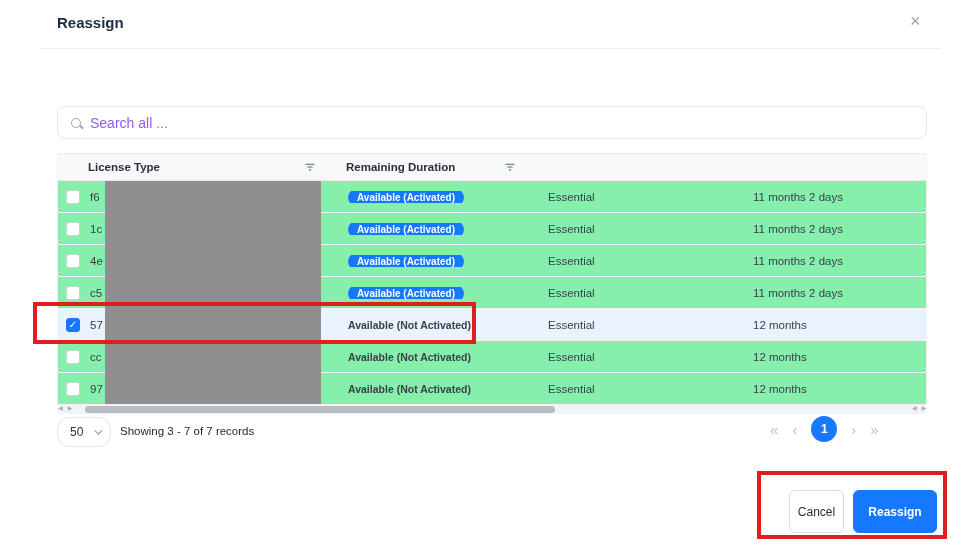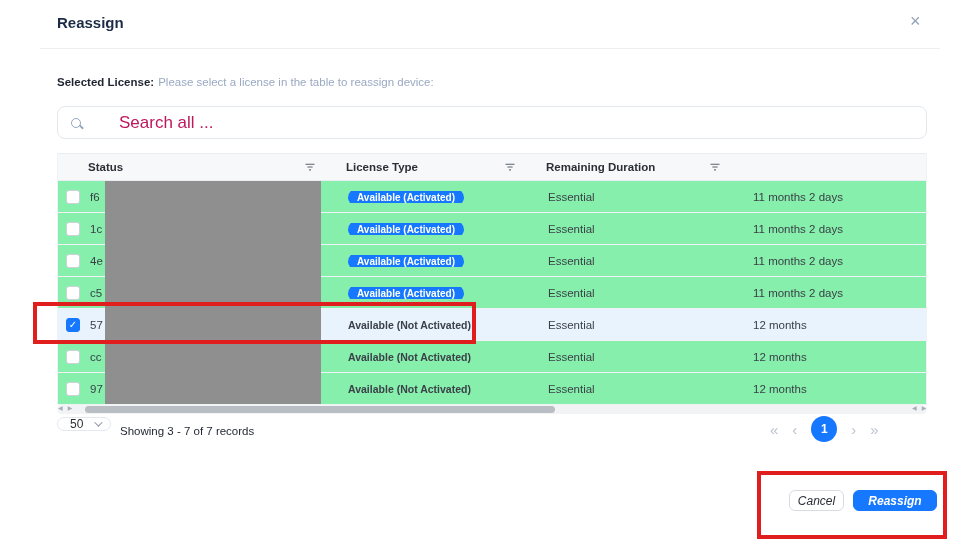--- a/index.html
+++ b/index.html
@@ -10,21 +10,21 @@
   .close-icon { position:absolute; left:910px; top:12px; font-size:18px; color:#93a1b8; cursor:pointer; line-height:1; }
   .title-divider { position:absolute; left:40px; top:48px; width:900px; height:1px; background:#edeff3; }
 
   .selected-line { position:absolute; left:57px; top:76px; font-size:11.5px; }
   .selected-label { font-weight:700; color:#1f2430; }
   .selected-helper { color:#9aa9c2; margin-left:4px; }
 
   .search-box { position:absolute; left:57px; top:106px; width:870px; height:33px; border:1px solid #e3e7ee; border-radius:8px; display:flex; align-items:center; padding-left:13px; background:#fff; }
   .mag { position:relative; width:10px; height:10px; border:1.5px solid #98a7bd; border-radius:50%; margin-right:9px; flex:none; }
   .mag::after { content:""; position:absolute; width:5px; height:1.5px; background:#98a7bd; transform:rotate(45deg); right:-4px; bottom:-1px; }
-  .search-placeholder { color:#be185d; font-size:17px;margin-left:29px; }
+  .search-placeholder { color:#8b5cf6; font-size:14px; }
 
   .table { position:absolute; left:57px; top:153px; width:870px; border-left:1px solid #f0f2f5; border-right:1px solid #f0f2f5; }
   .thead { display:grid; grid-template-columns:30px 258px 200px 205px 155px auto; height:28px; align-items:center; background:#f7f8f9; border-top:1px solid #e9ecf0; border-bottom:1px solid #e9ecf0; }
   .th { display:flex; align-items:center; justify-content:space-between; padding-right:30px; font-size:11.5px; font-weight:700; color:#2b2f36; }
   .th.first { padding-left:2px; }
   .filter-icon { width:12px; height:12px; flex:none; }
   .filter-icon path { fill:#59626f; }
 
   .tbody { position:relative; }
   .trow { display:grid; grid-template-columns:30px 258px 200px 205px 155px auto; height:32px; align-items:center; border-bottom:1px solid #f0f2f5; font-size:11.5px; color:#3a3f46; background:#86efac; }
@@ -37,63 +37,54 @@
   .status-plain { font-size:10.5px; font-weight:600; color:#3b4049; }
   .extra-cell { padding-left:26px; }
 
   .redaction-overlay { position:absolute; left:47px; top:0; width:216px; height:223px; background:#8f8f8f; z-index:2; }
 
   .hscroll { position:absolute; left:57px; top:405px; width:870px; height:9px; background:#f2f3f5; border-radius:5px; }
   .hscroll-thumb { position:absolute; left:28px; top:1px; width:470px; height:7px; background:#b9bdc4; border-radius:4px; }
   .scroll-arrows-left { position:absolute; left:58px; top:404px; font-size:6px; color:#a6adb8; letter-spacing:5px; }
   .scroll-arrows-right { position:absolute; left:912px; top:404px; font-size:6px; color:#a6adb8; letter-spacing:5px; }
 
-  .page-size { position:absolute; left:57px; top:417px; width:54px; height:14px; border:1px solid #e3e7ee; border-radius:12px; display:flex; align-items:center; justify-content:space-between; padding:0 10px 0 12px; font-size:12px; color:#2b2f36; background:#fff; cursor:pointer; }
+  .page-size { position:absolute; left:57px; top:417px; width:54px; height:30px; border:1px solid #e3e7ee; border-radius:12px; display:flex; align-items:center; justify-content:space-between; padding:0 10px 0 12px; font-size:12px; color:#2b2f36; background:#fff; cursor:pointer; }
   .chev-down { width:6px; height:6px; border-right:1.5px solid #8a93a3; border-bottom:1.5px solid #8a93a3; transform:rotate(45deg) translateY(-2px); }
   .page-summary { position:absolute; left:120px; top:425px; font-size:11.5px; color:#1f2430; }
 
   .pager { position:absolute; left:770px; top:416px; display:flex; align-items:center; gap:14px; }
   .pager-arrow { font-size:15px; color:#b9c2cf; cursor:pointer; line-height:1; }
   .pager-current { width:26px; height:26px; border-radius:50%; background:#1677ff; color:#fff; font-size:12px; font-weight:700; display:flex; align-items:center; justify-content:center; cursor:pointer; }
 
-  .btn { position:absolute; top:490px; height:21px; border-radius:6px; font-size:12px; display:flex; align-items:center; justify-content:center; cursor:pointer;font-style:italic; }
+  .btn { position:absolute; top:490px; height:43px; border-radius:6px; font-size:12px; display:flex; align-items:center; justify-content:center; cursor:pointer; }
   .btn-cancel { left:789px; width:55px; background:#fff; border:1px solid #d8dce2; color:#2b2f36; }
   .btn-reassign { left:853px; width:84px; background:#1677ff; border:1px solid #1677ff; color:#fff; font-weight:700; }
 
   .annotation { position:absolute; border:4px solid #e01e1e; z-index:5; pointer-events:none; }
   .annotation-row { left:33px; top:302px; width:443px; height:42px; }
   .annotation-buttons { left:757px; top:471px; width:190px; height:68px; }
 </style>
 </head>
 <body>
 
 <div class="screen">
 
   <div class="modal-title">Reassign</div>
   <div class="close-icon">×</div>
   <div class="title-divider"></div>
 
-  <div class="selected-line">
-    <span class="selected-label">Selected License:</span><span class="selected-helper">Please select a license in the table to reassign device:</span>
-  </div>
 
   <div class="search-box">
     <span class="mag"></span>
     <span class="search-placeholder">Search all ...</span>
   </div>
 
   <div class="table">
     <div class="thead">
       <div class="th"></div>
-      <div class="th">
-        <span>Status</span>
-        <svg class="filter-icon" viewBox="0 0 16 16">
-            <path d="M2 3.5h12v1.6H2zM4.5 7.2h7v1.6h-7zM6.8 10.9h2.4v1.6H6.8z"></path>
-          </svg>
-      </div>
       <div class="th">
         <span>License Type</span>
         <svg class="filter-icon" viewBox="0 0 16 16">
             <path d="M2 3.5h12v1.6H2zM4.5 7.2h7v1.6h-7zM6.8 10.9h2.4v1.6H6.8z"></path>
           </svg>
       </div>
       <div class="th">
         <span>Remaining Duration</span>
         <svg class="filter-icon" viewBox="0 0 16 16">
             <path d="M2 3.5h12v1.6H2zM4.5 7.2h7v1.6h-7zM6.8 10.9h2.4v1.6H6.8z"></path>

